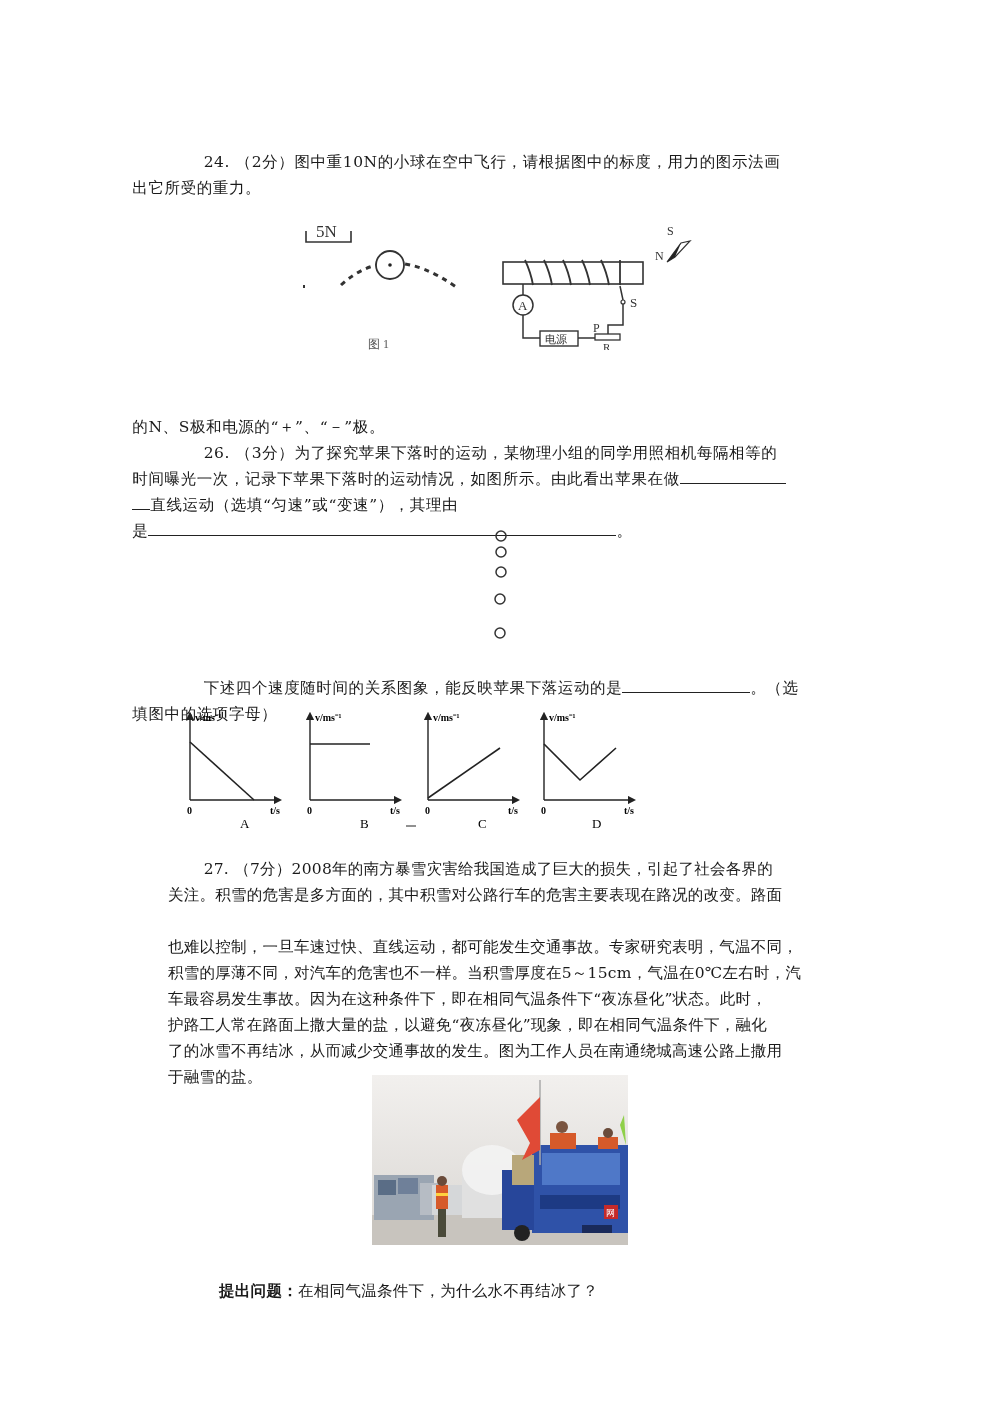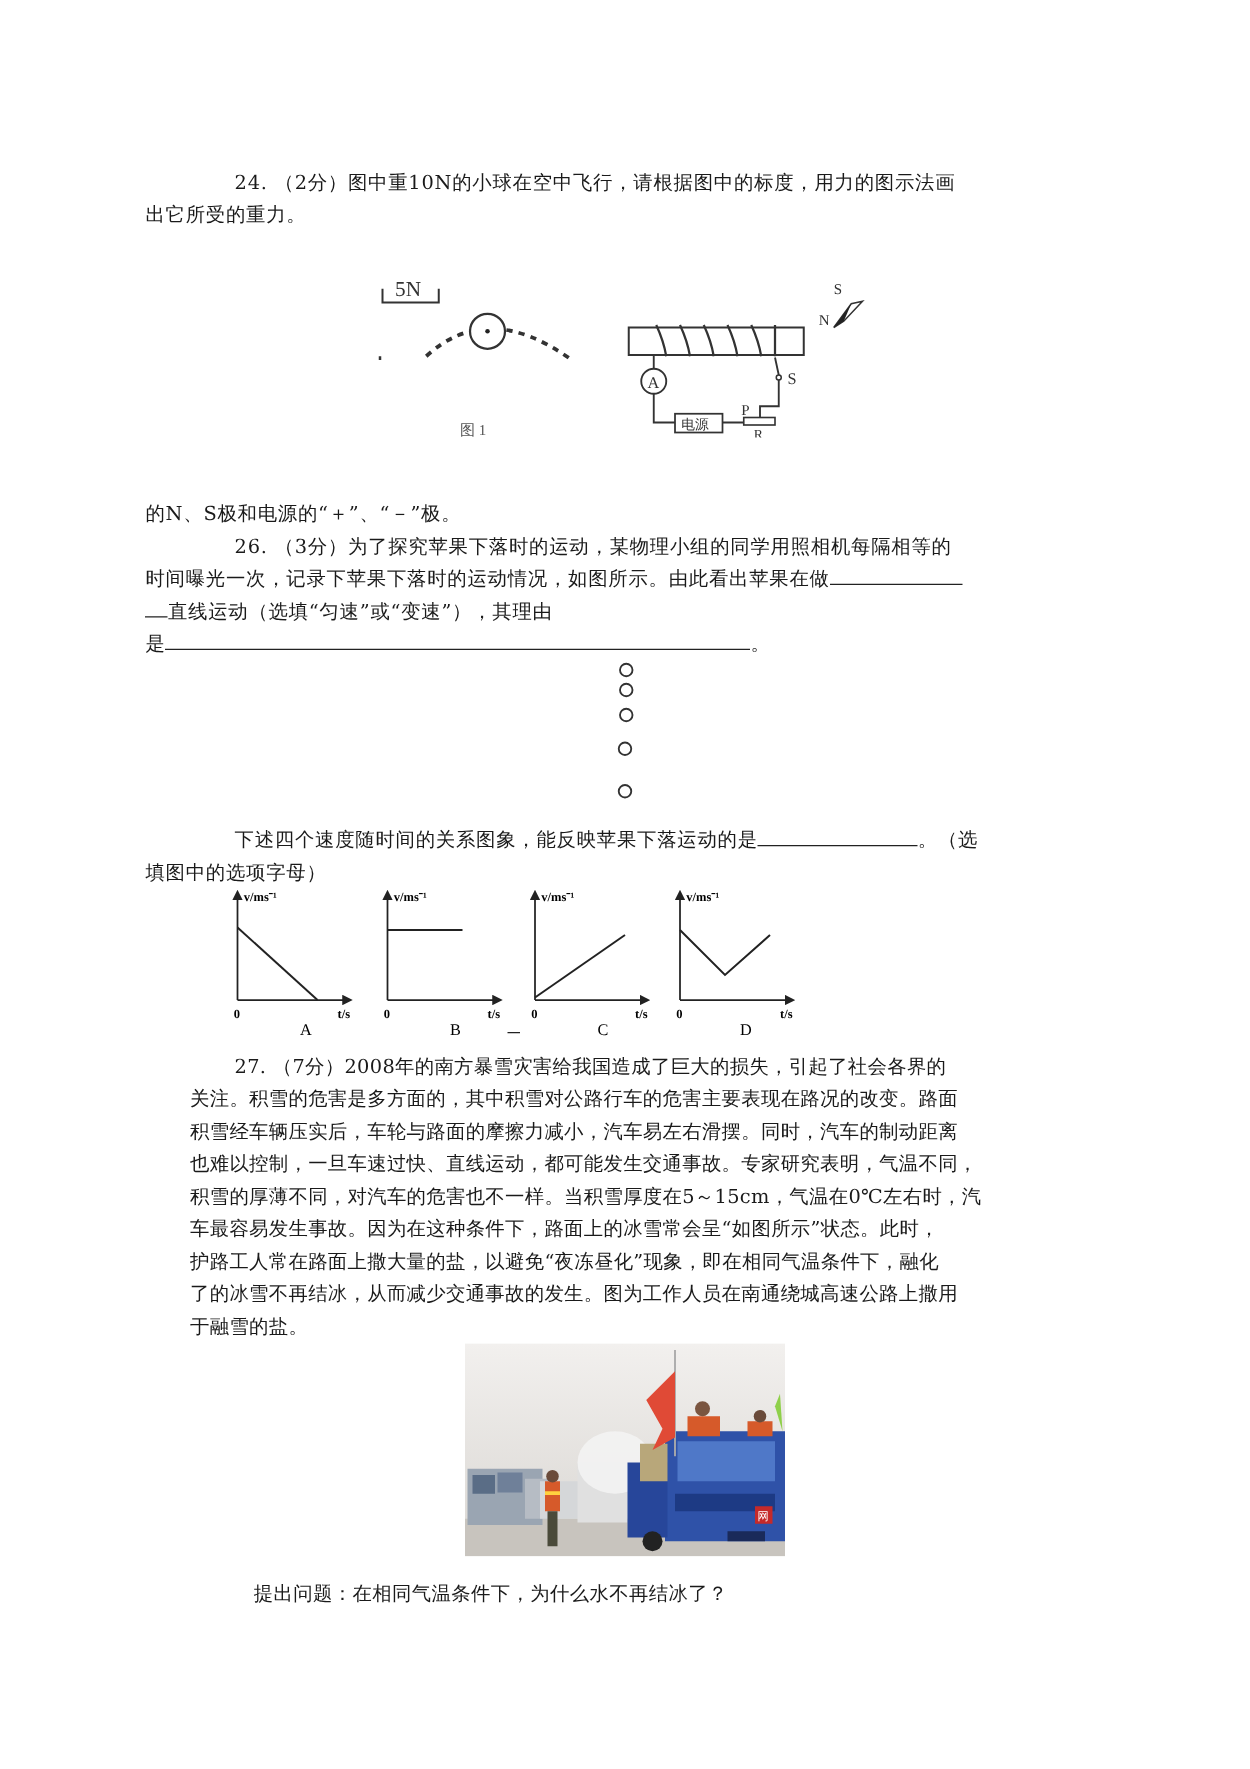--- a/index.html
+++ b/index.html
@@ -5,25 +5,25 @@
     html, body { margin: 0; padding: 0; background: #ffffff; }
     body {
       width: 1000px; height: 1415px; position: relative; overflow: hidden;
       font-family: "DejaVu Serif", "Liberation Serif", serif;
       color: #1a1a1a;
     }
     .page { position: absolute; left: 0; top: 0; width: 1000px; height: 1415px; }
     .p {
       position: absolute; left: 152px; width: 700px;
       font-size: 15.5px; line-height: 26px; letter-spacing: 0.6px;
-      margin: 0;
+      margin: 16px;
     }
     .indent { text-indent: 2.3em; }
     .blank { display: inline-block; border-bottom: 1px solid #222; height: 15px; vertical-align: baseline; }
-    .bold { font-weight: normal; font-family: "DejaVu Sans", "Liberation Sans", sans-serif; }
+    .bold { font-weight: bold; font-family: "DejaVu Sans", "Liberation Sans", sans-serif; }
     .figure { position: absolute; }
     svg text { font-family: "Liberation Serif", serif; }
   </style>
 </head>
 <body>
 
 <div class="page">
 
   <p class="p indent" style="top:133px;">
     <span>24. （2分）图中重10N的小球在空中飞行，请根据图中的标度，用力的图示法画</span><br>
@@ -154,24 +154,24 @@
         <text x="9" y="106" font-size="10" font-weight="bold">0</text>
         <text x="92" y="106" font-size="10" font-weight="bold">t/s</text>
         <text x="60" y="120" font-size="13">D</text>
       </g>
     </svg>
   </div>
 
   <p class="p" style="top:840px; letter-spacing:0.25px;">
     <span style="padding-left:2.3em;">27. （7分）2008年的南方暴雪灾害给我国造成了巨大的损失，引起了社会各界的</span><br>
     <span>关注。积雪的危害是多方面的，其中积雪对公路行车的危害主要表现在路况的改变。路面</span><br>
-    <span>积雪经车辆压实后，车轮与路面的摩擦力减小，汽车易左右滑摆。同时，汽车的制动距离</span><br>
+    <br>
     <span>也难以控制，一旦车速过快、直线运动，都可能发生交通事故。专家研究表明，气温不同，</span><br>
     <span>积雪的厚薄不同，对汽车的危害也不一样。当积雪厚度在5～15cm，气温在0℃左右时，汽</span><br>
-    <span>车最容易发生事故。因为在这种条件下，路面上的冰雪常会呈“如图所示”状态。此时，</span><br>
+    <span>车最容易发生事故。因为在这种条件下，即在相同气温条件下“夜冻昼化”状态。此时，</span><br>
     <span>护路工人常在路面上撒大量的盐，以避免“夜冻昼化”现象，即在相同气温条件下，融化</span><br>
     <span>了的冰雪不再结冰，从而减少交通事故的发生。图为工作人员在南通绕城高速公路上撒用</span><br>
     <span>于融雪的盐。</span>
   </p>
 
   <div class="figure" style="left:372px; top:1075px; width:256px; height:170px; background:#ece9e6; overflow:hidden;">
     <svg width="256" height="170" viewBox="0 0 256 170">
       <defs>
         <linearGradient id="sky" x1="0" y1="0" x2="0" y2="1">
           <stop offset="0" stop-color="#f2f0ee"></stop>

